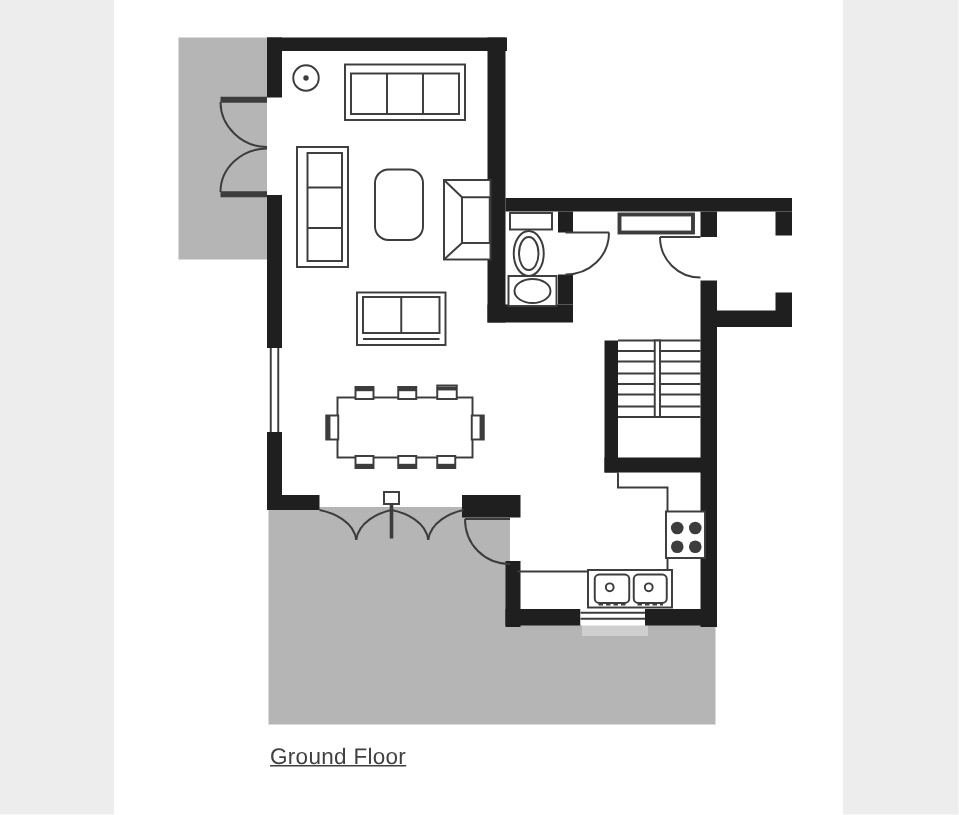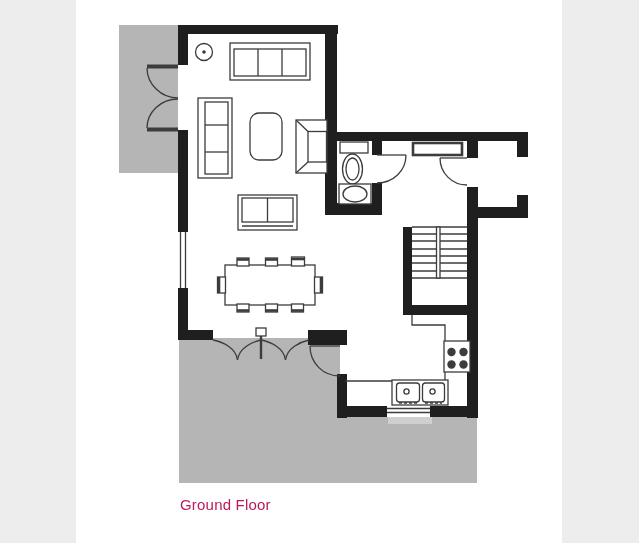--- a/index.html
+++ b/index.html
@@ -7,21 +7,21 @@
     width:639px;height:543px;position:relative;overflow:hidden;
     background:#ffffff;
     font-family:"Liberation Sans", sans-serif;
   }
   .gutter{position:absolute;top:0;height:543px;background:#ededed;}
   .gutter.left{left:0;width:76px;}
   .gutter.right{left:562px;width:77px;}
   #plan-svg{position:absolute;left:0;top:0;}
   .floor-label{
     position:absolute;left:180px;top:496px;
-    font-size:15px;color:#be185d;letter-spacing:.2px;
+    font-size:15px;color:#404040;letter-spacing:.2px;text-decoration:underline;
   }
   
   .wall{fill:#1f1f1f;stroke:none;}
   .thin{stroke:#3c3c3c;stroke-width:1.3;fill:none;}
   .thinw{stroke:#3c3c3c;stroke-width:1.3;fill:#ffffff;}
   .thick{stroke:#3c3c3c;stroke-width:2.6;fill:none;}
   .dark{fill:#3c3c3c;stroke:none;}
 </style>
 </head>
 <body>

